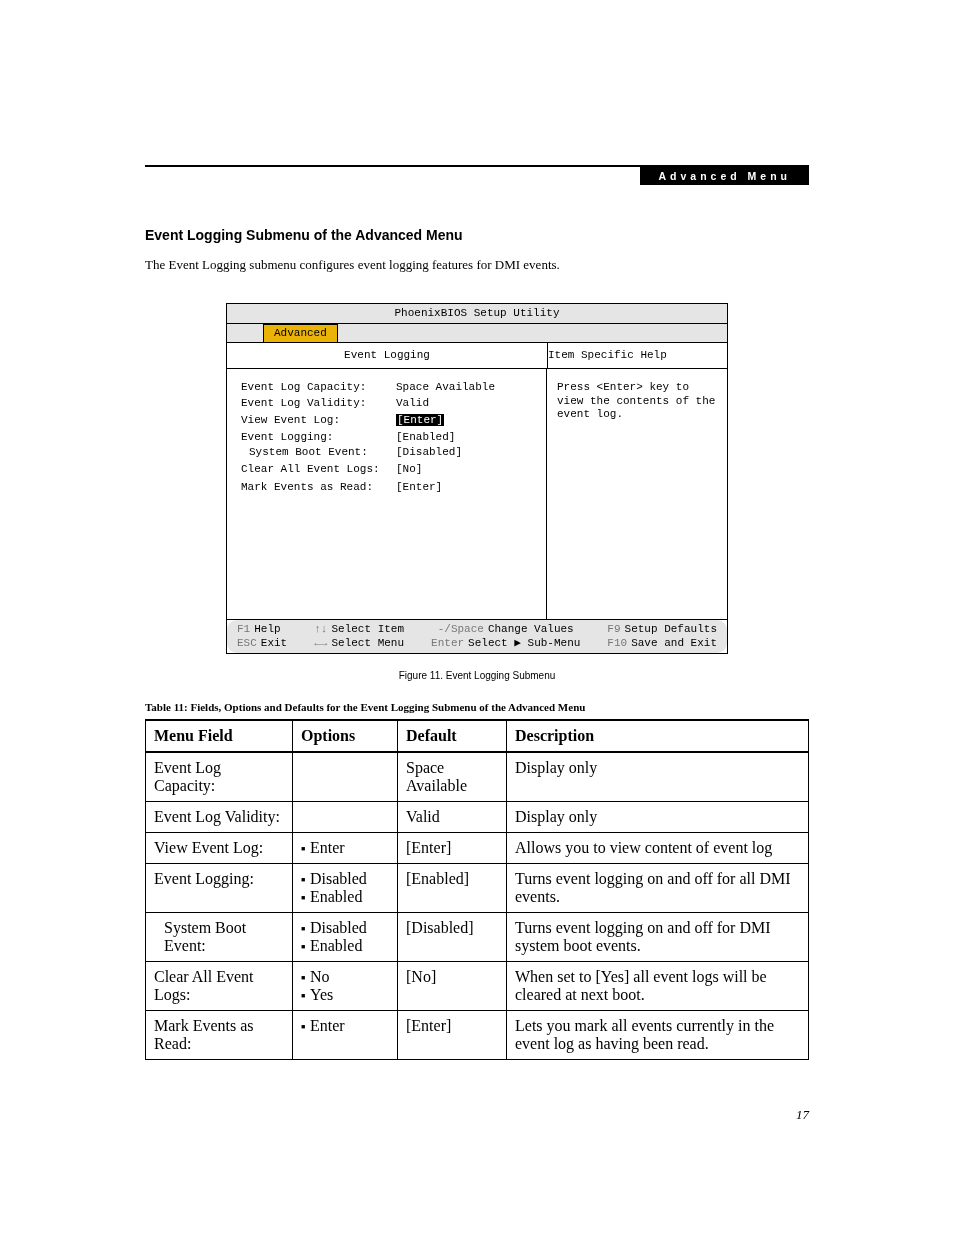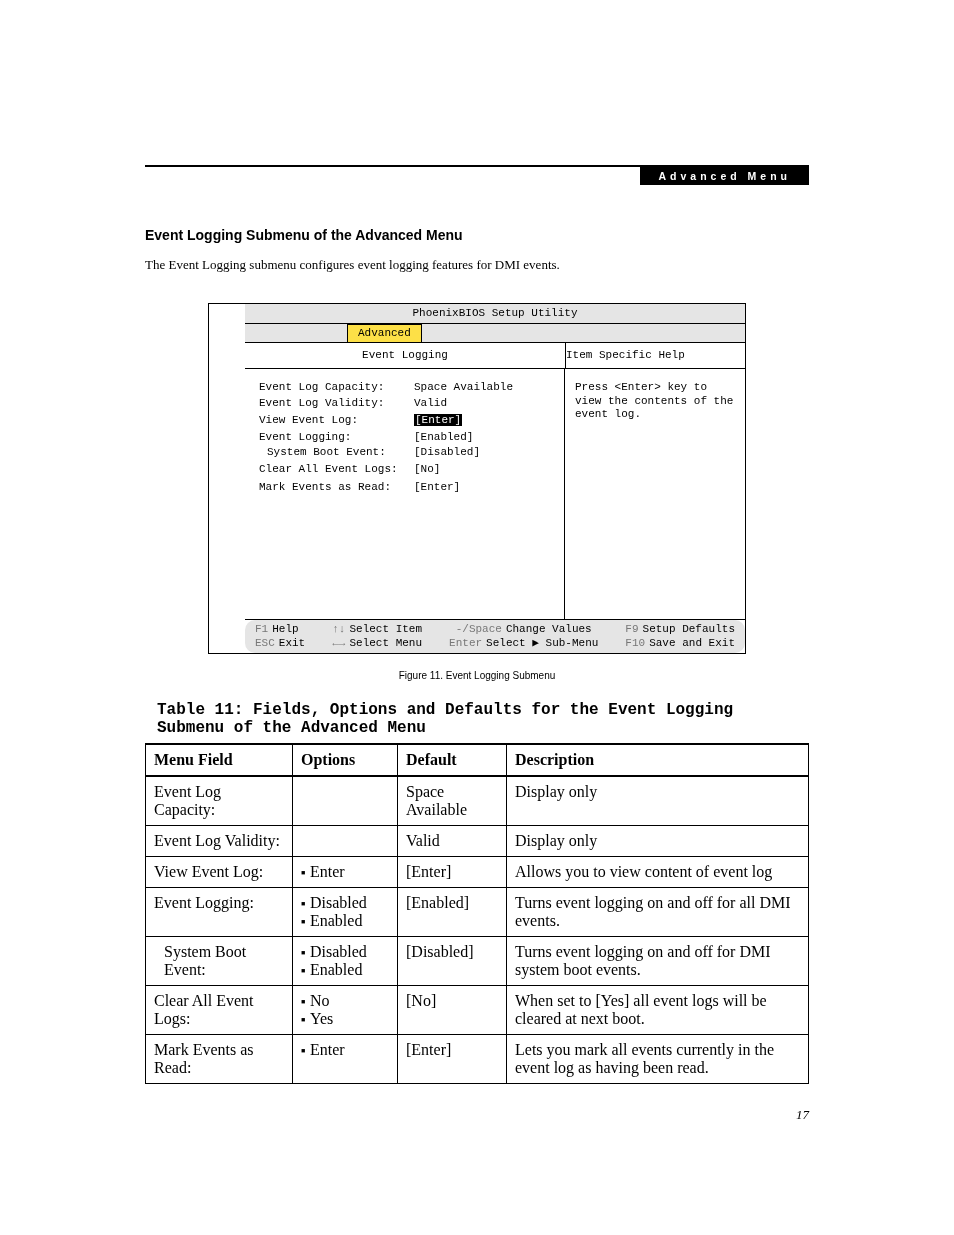--- a/index.html
+++ b/index.html
@@ -45,41 +45,40 @@
     margin: 4px 0 30px 0;
   }
   
   .bios {
     width: 500px;
     margin: 0 auto 8px auto;
     border: 1px solid #000;
     font-family: 'Courier New', monospace;
     font-size: 11px;
     line-height: 1.2;
-    padding-left: 36px;
   }
   .bios-title {
     text-align: center;
     padding: 3px 0;
     border-bottom: 1px solid #000;
     background: #e5e5e5;
   }
   .bios-tabs {
     background: #e5e5e5;
     border-bottom: 1px solid #000;
     padding: 0;
     height: 18px;
   }
   .bios-tab {
     display: inline-block;
-    margin-left: 102px;
+    margin-left: 36px;
     padding: 2px 10px;
     border: 1px solid #000;
     border-bottom: none;
-    background: #fde047;
+    background: #eab308;
   }
   .bios-subhead {
     display: flex;
     border-bottom: 1px solid #000;
   }
   .bios-left {
     flex: 0 0 64%;
     border-right: 1px solid #000;
     text-align: center;
     padding: 6px 0;
@@ -135,24 +134,24 @@
   }
   .bf-col { white-space: nowrap; }
   .bk { color: #777; padding-right: 4px;}
   .figcap {
     text-align: center;
     font-family: Verdana, Arial, sans-serif;
     font-size: 10px;
     margin: 16px 0 20px 0;
   }
   .tabcap {
-    font-family: Liberation Mono, monospace;
+    font-family: Liberation Serif, serif;
     font-weight: bold;
-    font-size: 16px;
-    margin: 0 0 6px 12px;
+    font-size: 11px;
+    margin: 0 0 6px 0;
   }
   
   table.desc {
     width: 100%;
     border-collapse: collapse;
     font-family: Liberation Serif, serif;
     font-size: 16px;
   }
   table.desc th, table.desc td {
     border: 1px solid #000;

